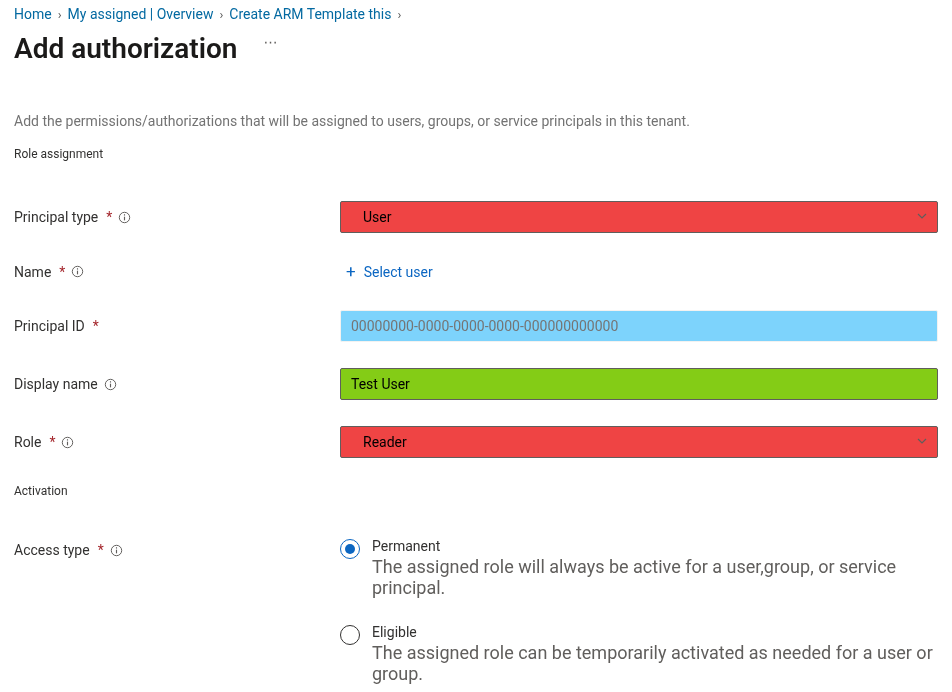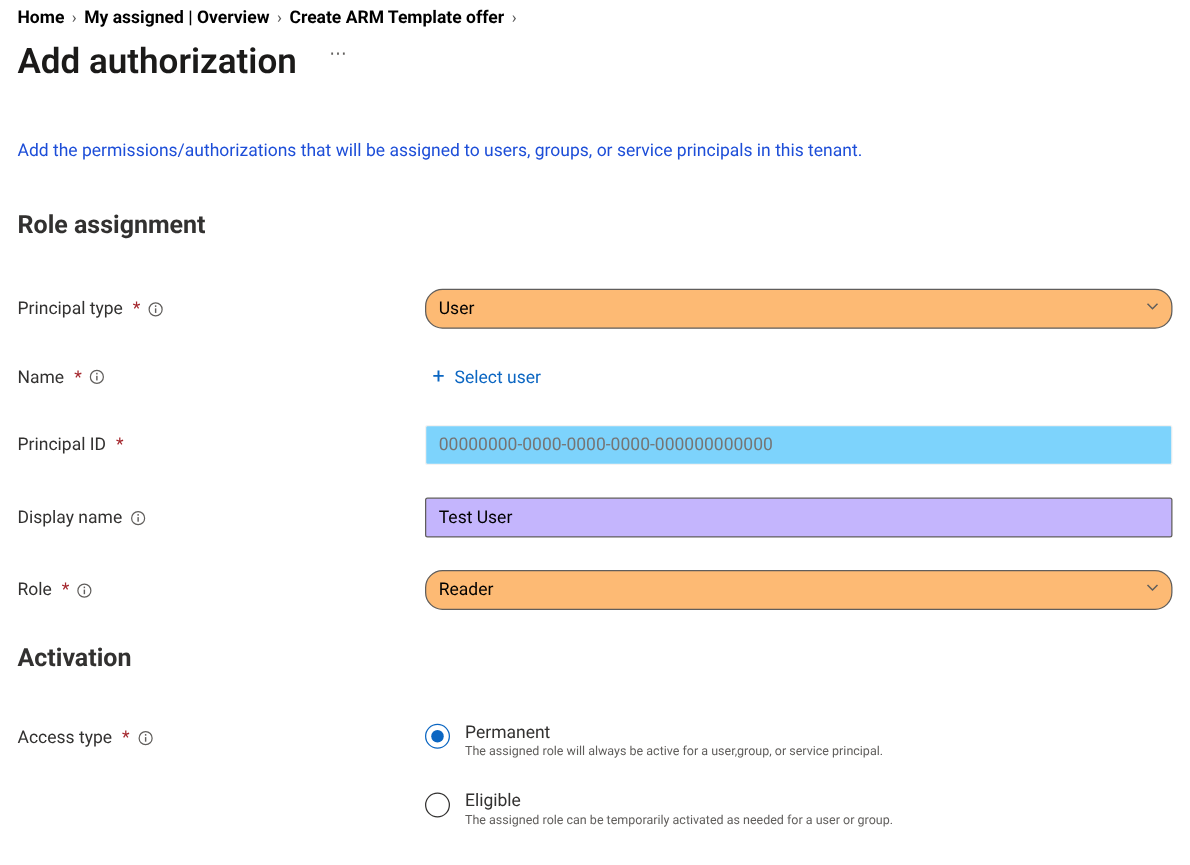--- a/index.html
+++ b/index.html
@@ -11,65 +11,65 @@
       padding: 6px 14px 40px 14px;
       width: 952px;
     }
     .breadcrumb {
       display: flex;
       align-items: center;
       gap: 6px;
       font-size: 14px;
       margin-bottom: 10px;
     }
-    .breadcrumb a { color: #000000; text-decoration: none; font-weight: bold; }
+    .breadcrumb a { color: #0369a1; text-decoration: none; }
     .breadcrumb .sep { color: #5a5a5a; font-size: 13px; }
     .title-row { display: flex; gap: 22px; margin-bottom: 48px; }
     h1.page-title { font-size: 28px; font-weight: 600; color: #1b1a19; }
     .more-dots { color: #605e5c; letter-spacing: 2px; font-size: 14px; user-select: none; cursor: pointer; padding: 2px 4px; }
-    .description { font-size: 14px; color: #1d4ed8; margin-bottom: 38px; }
-    .section-heading { font-size: 20px; font-weight: 700; margin-bottom: 40px; }
+    .description { font-size: 14px; color: #737373; margin-bottom: 18px; }
+    .section-heading { font-size: 12px; font-weight: 400; margin-bottom: 40px; }
     .form-row { display: flex; margin-bottom: 26px; }
     .form-label-cell { width: 326px; flex-shrink: 0; display: flex; align-items: center; gap: 6px; font-size: 14px; color: #323130; }
     .required { color: #a4262c; margin-left: 2px; }
     .info-icon {
       width: 13px; height: 13px;
       display: inline-flex;
       align-items: center; justify-content: center;
     }
     .info-icon svg { display: block; }
     .form-control-cell { flex: 1; }
     .select-wrap { position: relative; }
     select.azure-select {
       width: 100%;
       height: 32px;
-      padding: 4px 30px 4px 10px;
+      padding: 4px 30px 4px 22px;
       border: 1px solid #605e5c;
-      border-radius: 14px;
-      background: #fdba74;
+      border-radius: 2px;
+      background: #ef4444;
       font-size: 14px;
       font-family: inherit;
       appearance: none;
       -webkit-appearance: none;
       cursor: pointer;
     }
     .select-wrap .chev {
       position: absolute;
       right: 10px; top: 50%;
       transform: translateY(-50%);
       pointer-events: none;
       color: #605e5c;
     }
     input.azure-input {
       width: 100%;
       height: 32px;
       padding: 4px 10px;
       border: 1px solid #605e5c;
       border-radius: 2px;
-      background: #c4b5fd;
+      background: #84cc16;
       font-size: 14px;
       font-family: inherit;
     }
     input.azure-input[readonly] {
       background: #7dd3fc;
       border-color: #f3f2f1;
       color: #605e5c;
     }
     .link-action {
       display: inline-flex;
@@ -96,33 +96,33 @@
     }
     .radio-circle.selected::after {
       content: "";
       width: 10px; height: 10px;
       background: #0b66c2;
       border-radius: 50%;
     }
     .radio-circle.selected { border-color: #0b66c2; }
     .radio-labels { display: flex; flex-direction: column; gap: 2px; cursor: pointer; }
     .radio-title { font-size: 14px; color: #323130; }
-    .radio-desc { font-size: 10px; color: #605e5c; }
+    .radio-desc { font-size: 18px; color: #605e5c; }
     .access-row { align-items: flex-start; }
     .access-row .form-label-cell { padding-top: 4px; }
   </style>
 </head>
 <body>
 
 <nav class="breadcrumb">
   <a href="#">Home</a>
   <span class="sep">›</span>
   <a href="#">My assigned | Overview</a>
   <span class="sep">›</span>
-  <a href="#">Create ARM Template offer</a>
+  <a href="#">Create ARM Template this</a>
   <span class="sep">›</span>
 </nav>
 
 <div class="title-row">
   <h1 class="page-title">Add authorization</h1>
   <span class="more-dots">⋯</span>
 </div>
 
 <p class="description">Add the permissions/authorizations that will be assigned to users, groups, or service principals in this tenant.</p>
 

